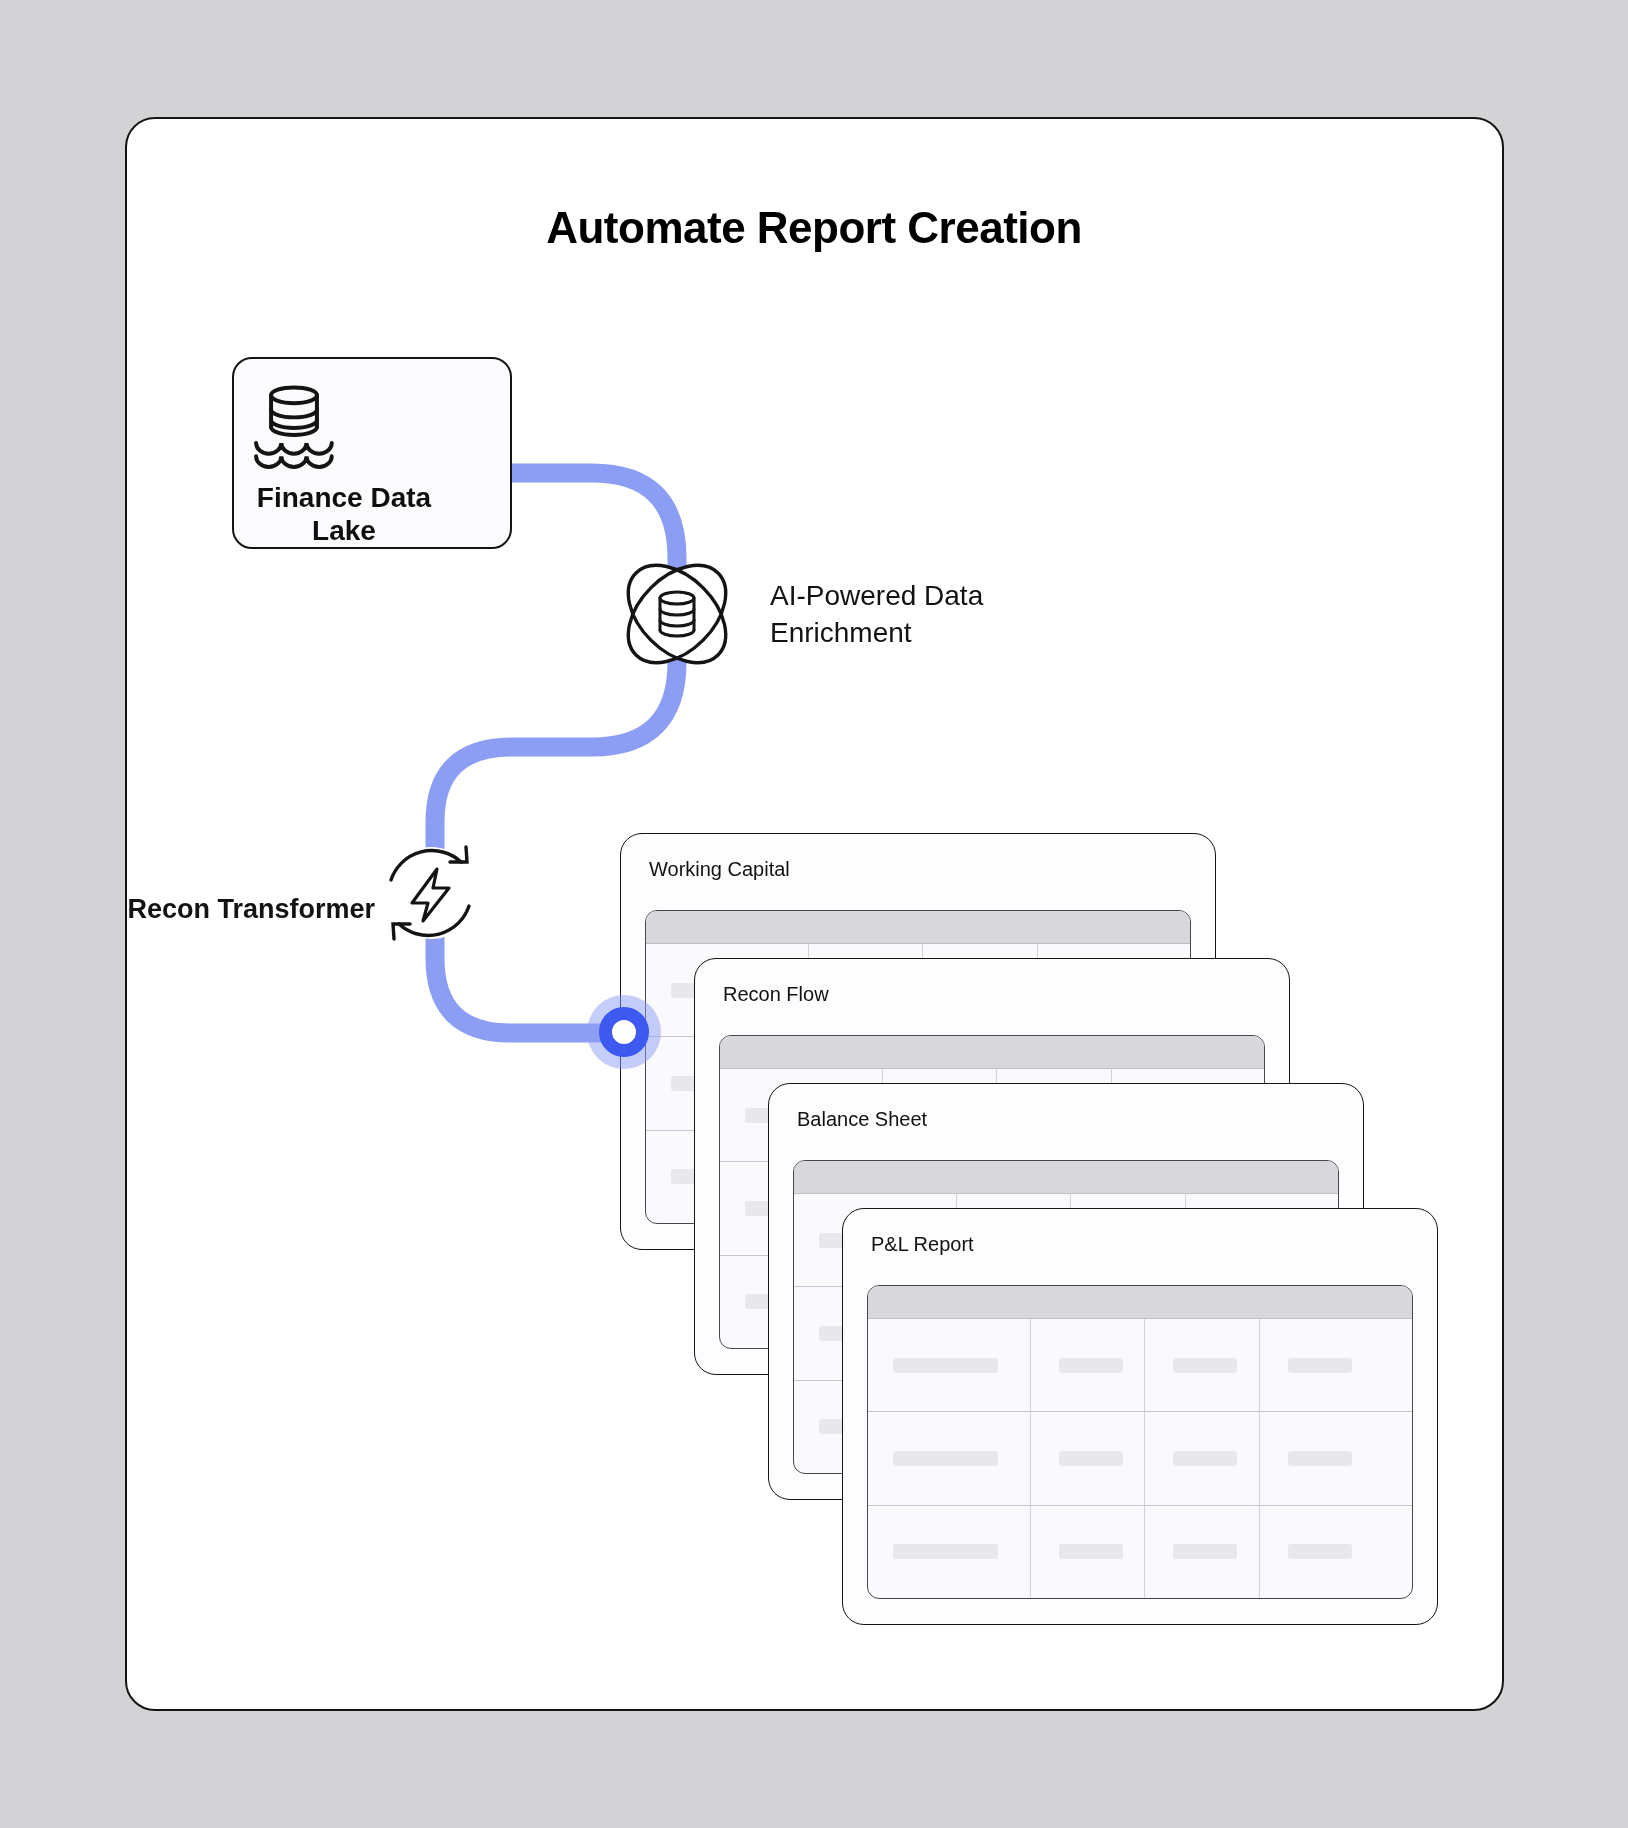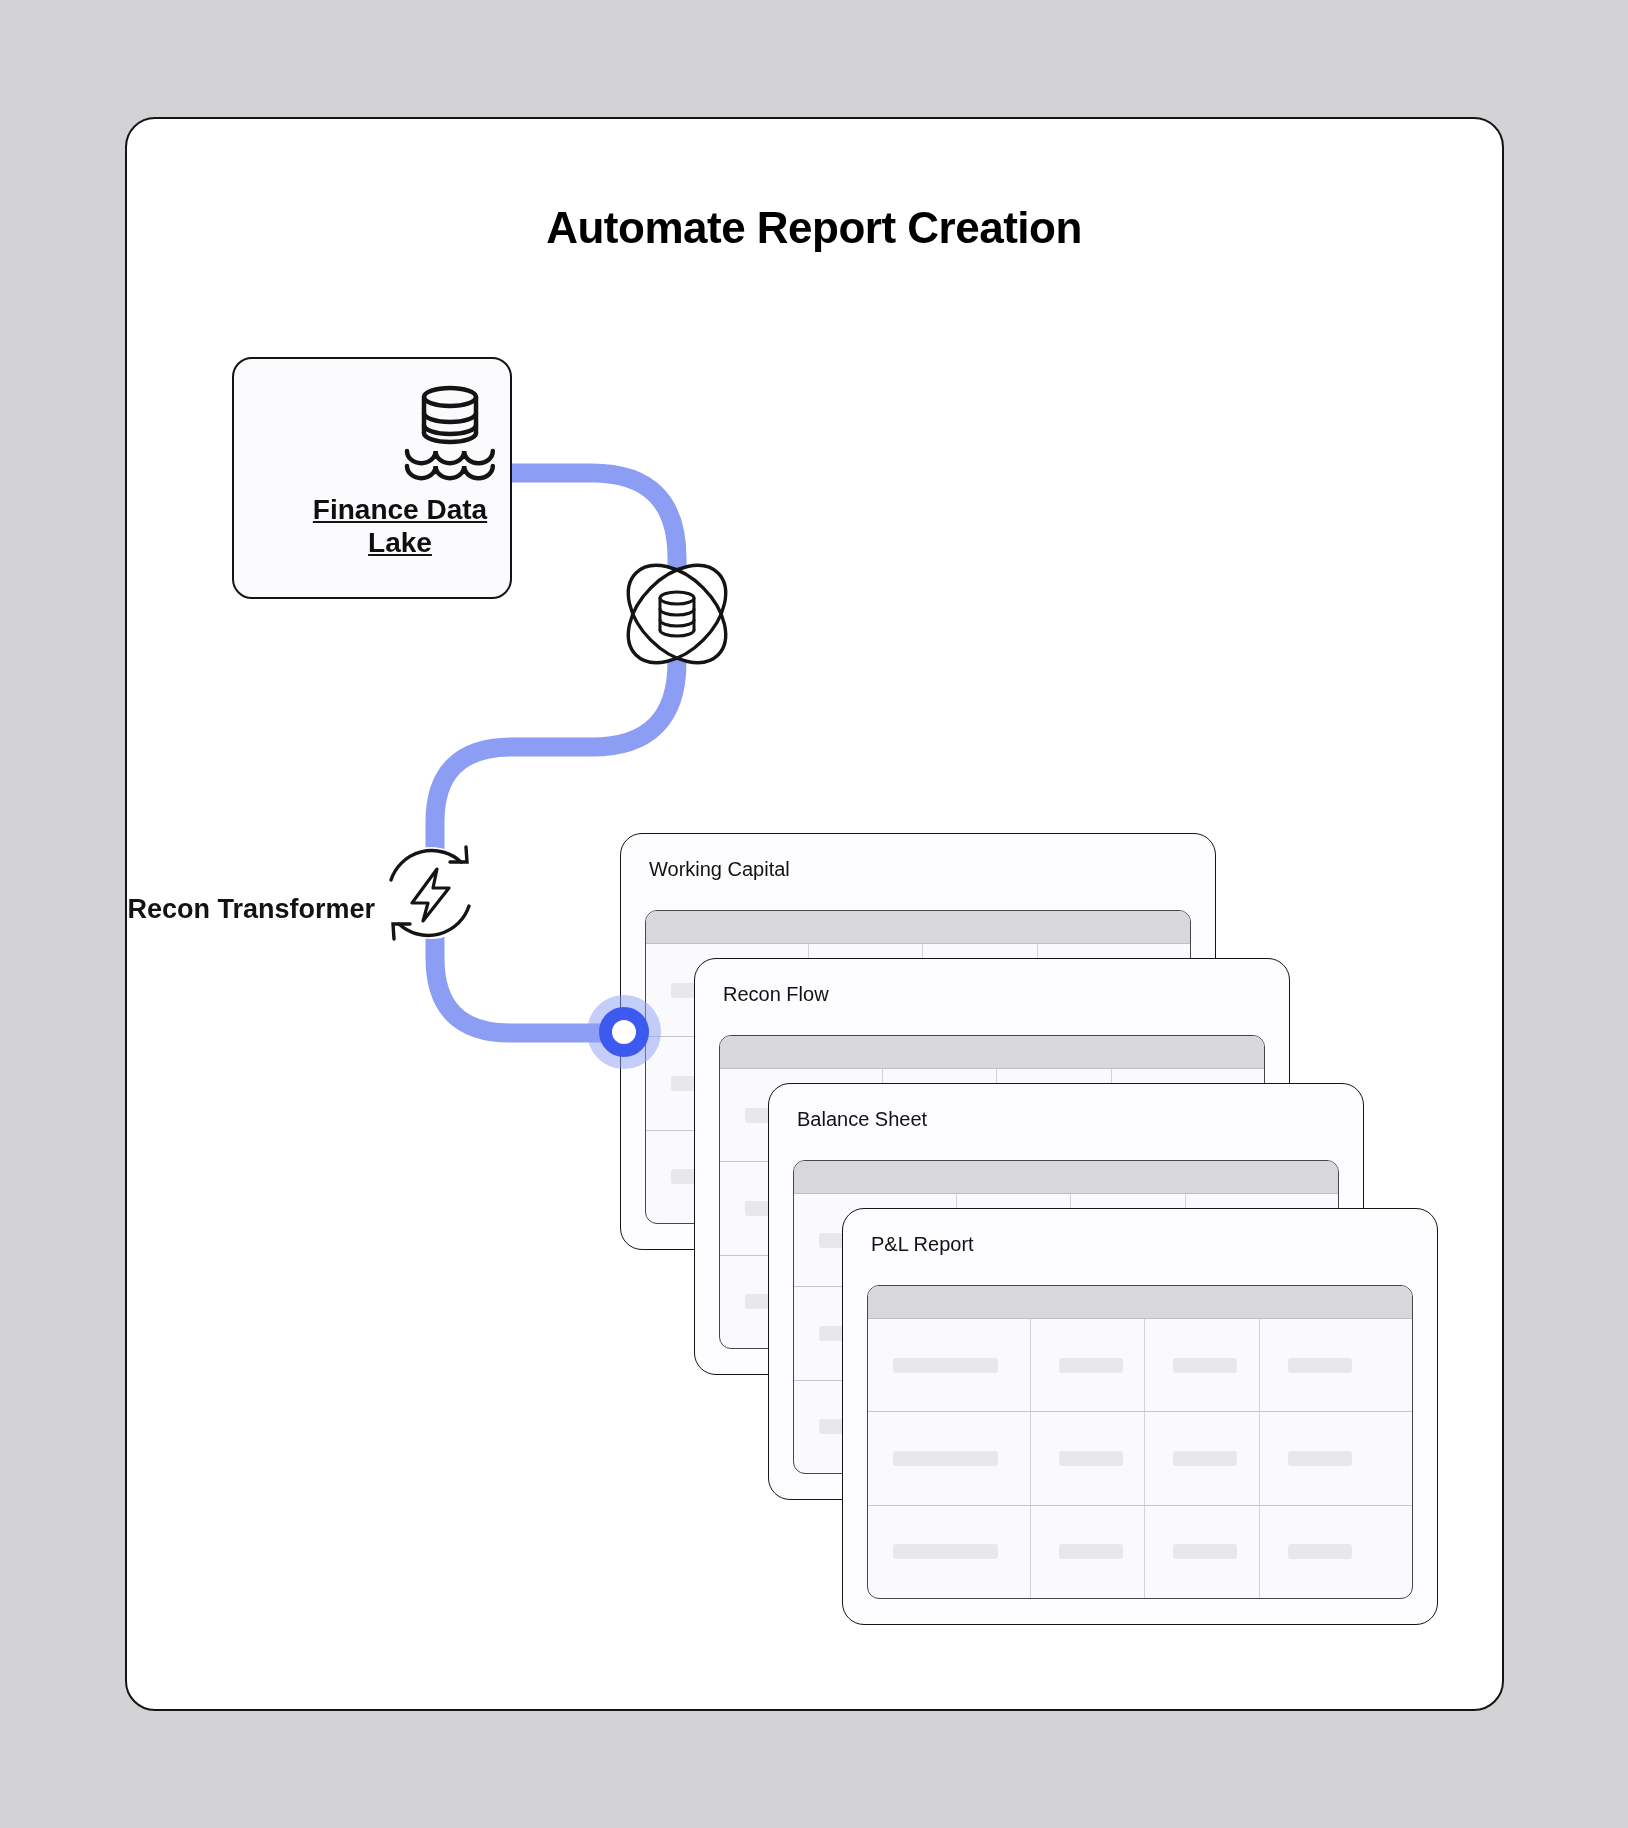--- a/index.html
+++ b/index.html
@@ -26,23 +26,23 @@
     position:absolute;left:0;top:203px;width:100%;text-align:center;
     font-size:44px;font-weight:700;letter-spacing:-0.5px;color:#000000;
   }
 
   svg.overlay{position:absolute;left:0;top:0;z-index:2;}
   .pipe{stroke:var(--pipe);stroke-width:19;fill:none;}
   .stroke{stroke:var(--ink);fill:none;stroke-width:3.4;stroke-linecap:round;}
   .whitefill{fill:#ffffff;}
 
   .source-box{
-    position:absolute;left:232px;top:357px;width:280px;height:242px;box-sizing:border-box;
+    position:absolute;left:232px;top:357px;width:280px;height:192px;box-sizing:border-box;
     background:#fbfafd;border:2px solid var(--ink);border-radius:20px;z-index:3;
-    display:flex;flex-direction:column;align-items:flex-end;padding-top:24px;text-decoration:underline;
+    display:flex;flex-direction:column;align-items:flex-start;padding-top:24px;
   }
   .source-label{
     margin-top:8px;width:220px;text-align:center;
     font-size:28px;font-weight:700;line-height:1.18;color:#0f0f0f;
   }
 
   .flow-label{position:absolute;z-index:3;font-size:28px;line-height:37px;color:#131313;}
   .label-ai{left:770px;top:577px;width:270px;text-align:left;}
   .label-recon{right:1253px;top:894px;width:300px;text-align:right;font-size:27px;line-height:31px;font-weight:bold;}
   .label-recon .inner{display:inline-block;text-align:center;}
@@ -125,20 +125,21 @@
         <path d="M34 30 A26 9 0 0 0 86 30"></path>
         <path d="M34 42 A26 9 0 0 0 86 42"></path>
         <path d="M34 50 A26 9 0 0 0 86 50"></path>
         <path d="M17 68 a 14 12 0 0 0 28.6 0 a 14 12 0 0 0 28.6 0 a 14 12 0 0 0 28.6 0"></path>
         <path d="M17 83 a 14 12 0 0 0 28.6 0 a 14 12 0 0 0 28.6 0 a 14 12 0 0 0 28.6 0"></path>
       </g>
     </svg>
     <div class="source-label">Finance Data Lake</div>
   </div>
 
+  <div class="flow-label label-ai">AI-Powered Data Enrichment</div>
   <div class="flow-label label-recon">
     <span class="inner">Recon Transformer</span>
   </div>
 
   <div class="report-stack">
   <div class="card" style="left: 620px; top: 833px; z-index: 4;">
     <div class="card-title">Working Capital</div>
     <div class="card-table">
       <div class="tbl-header"></div>
       <div class="tbl-body">

